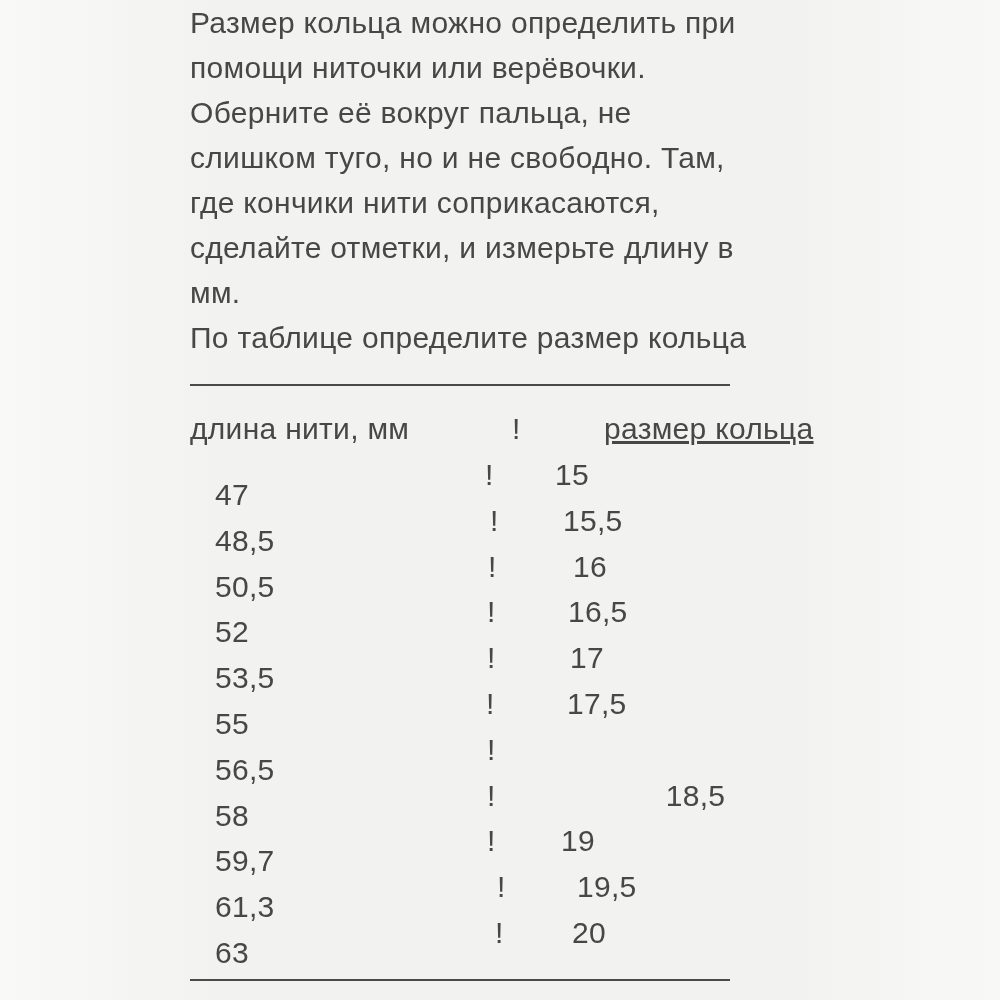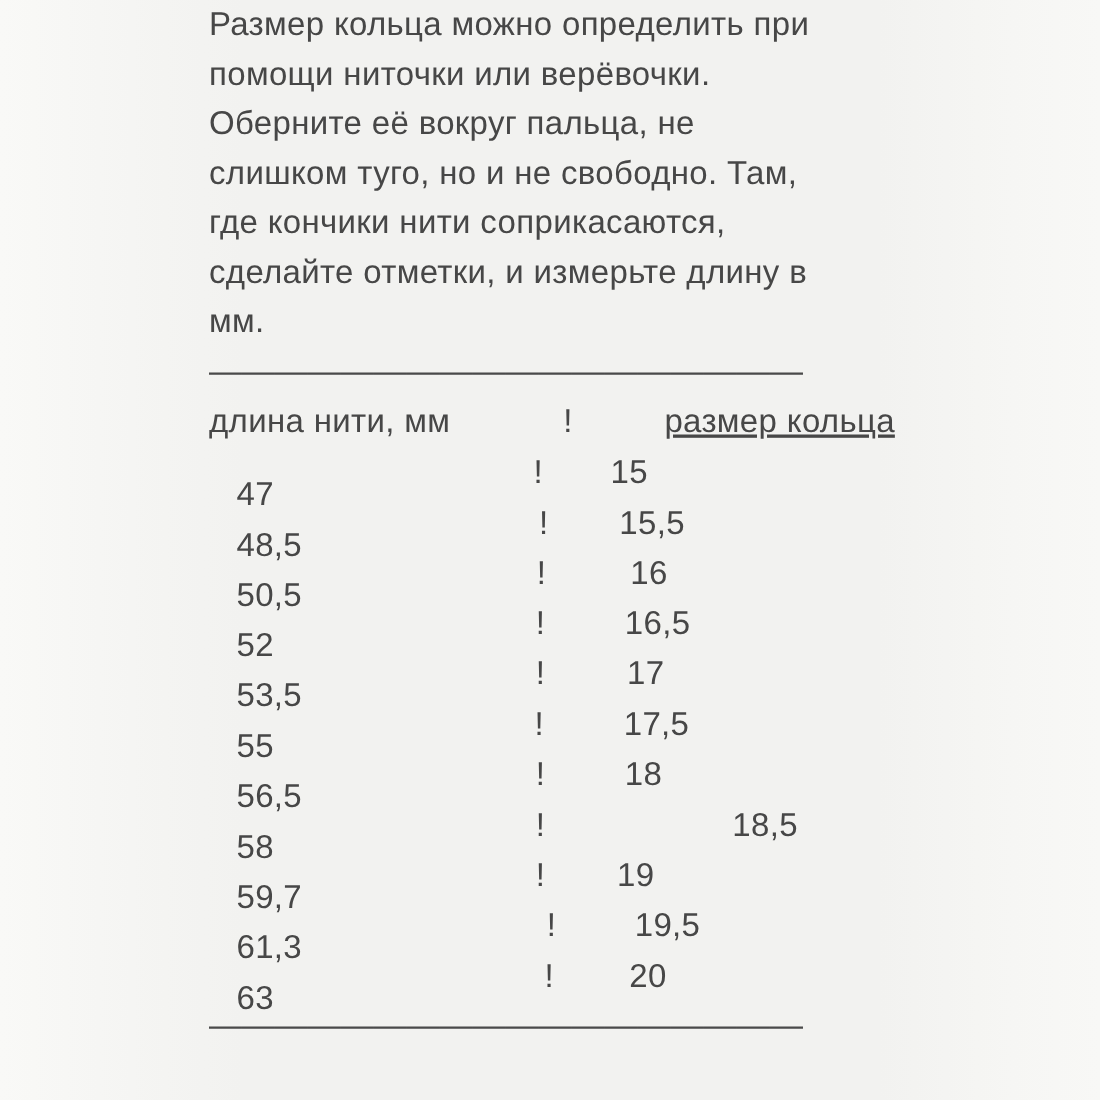--- a/index.html
+++ b/index.html
@@ -98,20 +98,21 @@
   <div class="content">
 
     <div id="intro-host">
         <div class="intro-line">Размер кольца можно определить при</div>
         <div class="intro-line">помощи ниточки или верёвочки.</div>
         <div class="intro-line">Оберните её вокруг пальца, не</div>
         <div class="intro-line">слишком туго, но и не свободно. Там,</div>
         <div class="intro-line">где кончики нити соприкасаются,</div>
         <div class="intro-line">сделайте отметки, и измерьте длину в</div>
         <div class="intro-line">мм.</div>
+        <div class="intro-line">По таблице определите размер кольца</div>
       </div>
 
     <div class="divider">———————————————————</div>
 
     <div class="thead">
       <span class="c-len">длина нити, мм</span>
       <span class="c-sep">!</span>
       <span class="c-size">размер кольца</span>
     </div>
 
@@ -142,21 +143,20 @@
           <span class="c-size">17</span>
         </div>
         <div class="trow">
           <span class="c-len">55</span>
           <span class="c-sep">!</span>
           <span class="c-size">17,5</span>
         </div>
         <div class="trow">
           <span class="c-len">56,5</span>
           <span class="c-sep">!</span>
-          <span class="c-size">18</span>
         </div>
         <div class="trow">
           <span class="c-len">58</span>
           <span class="c-sep">!</span>
           <span class="c-size">18,5</span>
         </div>
         <div class="trow">
           <span class="c-len">59,7</span>
           <span class="c-sep">!</span>
           <span class="c-size">19</span>

